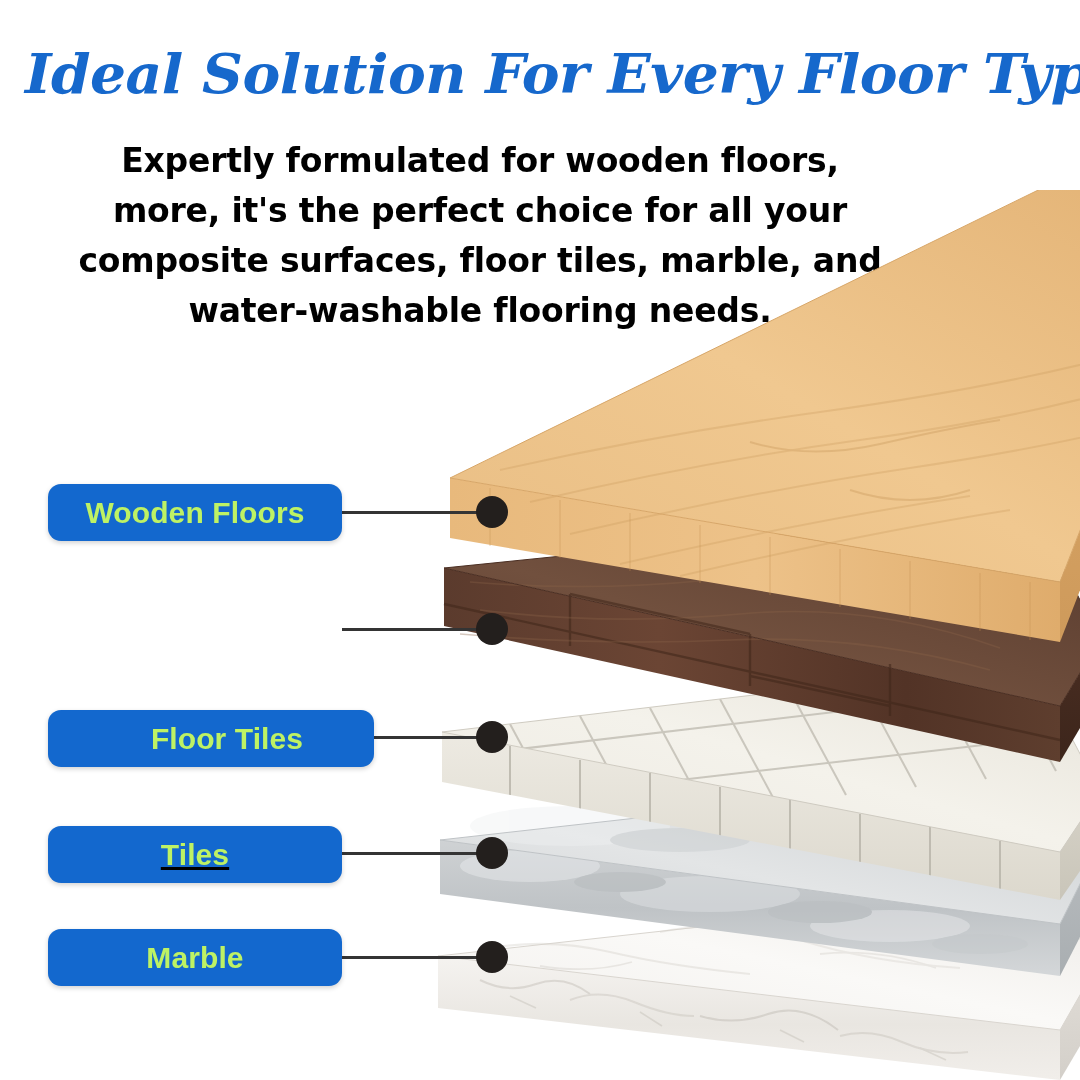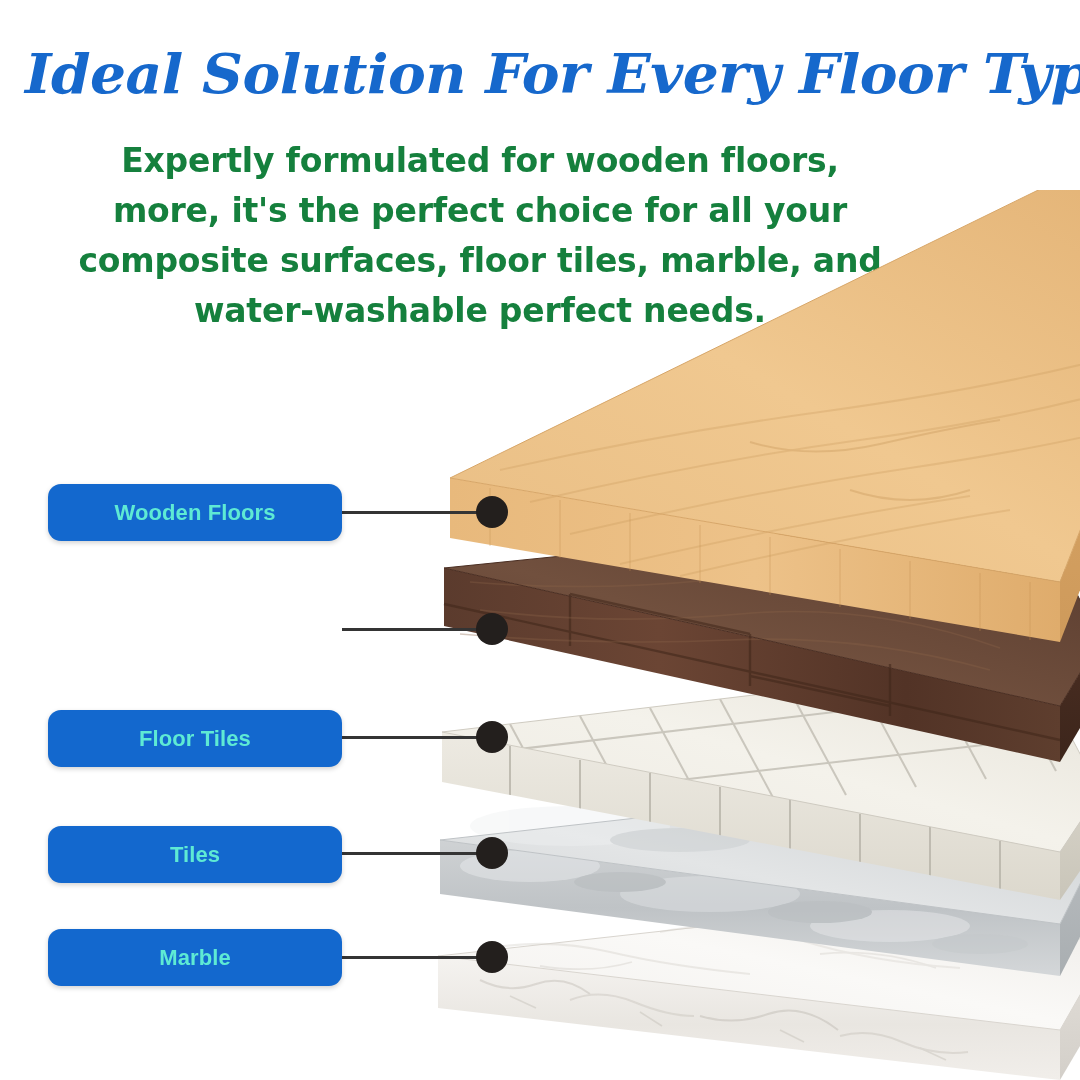--- a/index.html
+++ b/index.html
@@ -27,42 +27,42 @@
   }
 
   
   .subcopy{
     position:absolute;left:70px;top:136px;width:820px;
     text-align:center;
     font-family:"DejaVu Sans","Liberation Sans",sans-serif;
     font-weight:700;
     font-size:33px;
     line-height:50px;
-    color:#15803d;
+    color:#000000;
     letter-spacing:-0.2px;
   }
   .subcopy div{white-space:nowrap;}
 
   
   .stack{position:absolute;left:420px;top:190px;width:680px;height:890px;}
 
   
   .badge{
     position:absolute;left:48px;width:294px;height:57px;
     background:#1368CE;
     border-radius:13px;
     display:flex;align-items:center;justify-content:center;
     box-shadow:0 2px 5px rgba(0,0,0,.18);
   }
   .badge span{
     font-family:"Liberation Sans",sans-serif;
     font-weight:700;
-    font-size:22px;
+    font-size:30px;
     line-height:31px;
-    color:#5eead4;
+    color:#bef264;
     letter-spacing:0.1px;
     white-space:nowrap;
   }
   .leader{
     position:absolute;height:3px;background:#343434;
   }
   .dot{
     position:absolute;width:32px;height:32px;border-radius:50%;
     background:#231f1d;
   }
@@ -71,21 +71,21 @@
 <body>
 
 <div class="stage">
 
   <div class="headline">Ideal Solution For Every Floor Type.</div>
 
   <div class="subcopy">
     <div>Expertly formulated for wooden floors,</div>
     <div>more, it's the perfect choice for all your</div>
     <div>composite surfaces, floor tiles, marble, and</div>
-    <div>water-washable perfect needs.</div>
+    <div>water-washable flooring needs.</div>
   </div>
 
   <div class="stack">
     <svg width="680" height="890" viewBox="0 0 680 890">
       <defs>
 
         <linearGradient id="oakTop" x1="0" y1="1" x2="1" y2="0">
           <stop offset="0" stop-color="#E9BE84"></stop>
           <stop offset="0.45" stop-color="#F0C890"></stop>
           <stop offset="1" stop-color="#E2B173"></stop>
@@ -309,27 +309,27 @@
   <div class="dot" style="left:476px;top:496px;"></div>
   <div class="badge" style="top:484px;">
     <span>Wooden Floors</span>
   </div>
 
   <div class="leader" style="left:342px;top:628px;width:152px;"></div>
   <div class="dot" style="left:476px;top:613px;"></div>
 
   <div class="leader" style="left:342px;top:736px;width:152px;"></div>
   <div class="dot" style="left:476px;top:721px;"></div>
-  <div class="badge" style="top:710px;">
+  <div class="badge" style="top:710px;padding-left:32px;">
     <span>Floor Tiles</span>
   </div>
 
   <div class="leader" style="left:342px;top:852px;width:152px;"></div>
   <div class="dot" style="left:476px;top:837px;"></div>
-  <div class="badge" style="top:826px;">
+  <div class="badge" style="top:826px;text-decoration:underline;">
     <span>Tiles</span>
   </div>
 
   <div class="leader" style="left:342px;top:956px;width:152px;"></div>
   <div class="dot" style="left:476px;top:941px;"></div>
   <div class="badge" style="top:929px;">
     <span>Marble</span>
   </div>
 
 </div>

